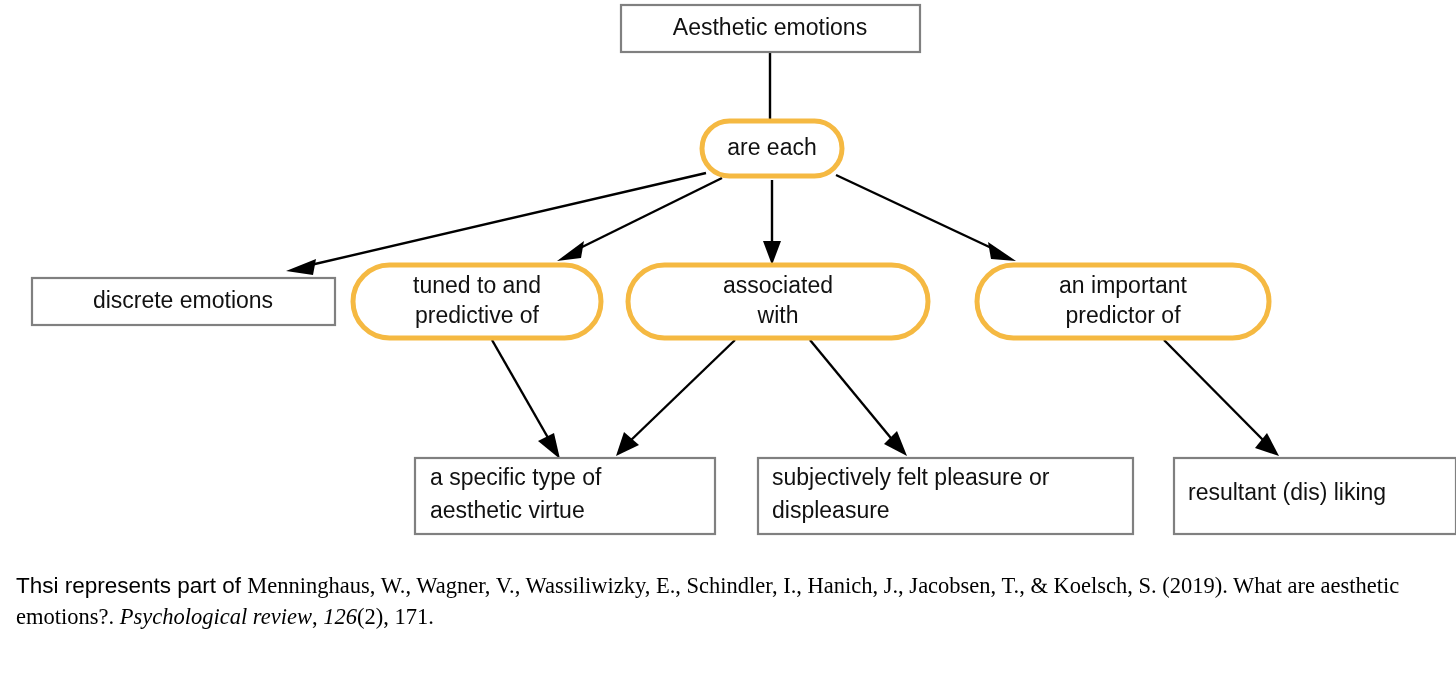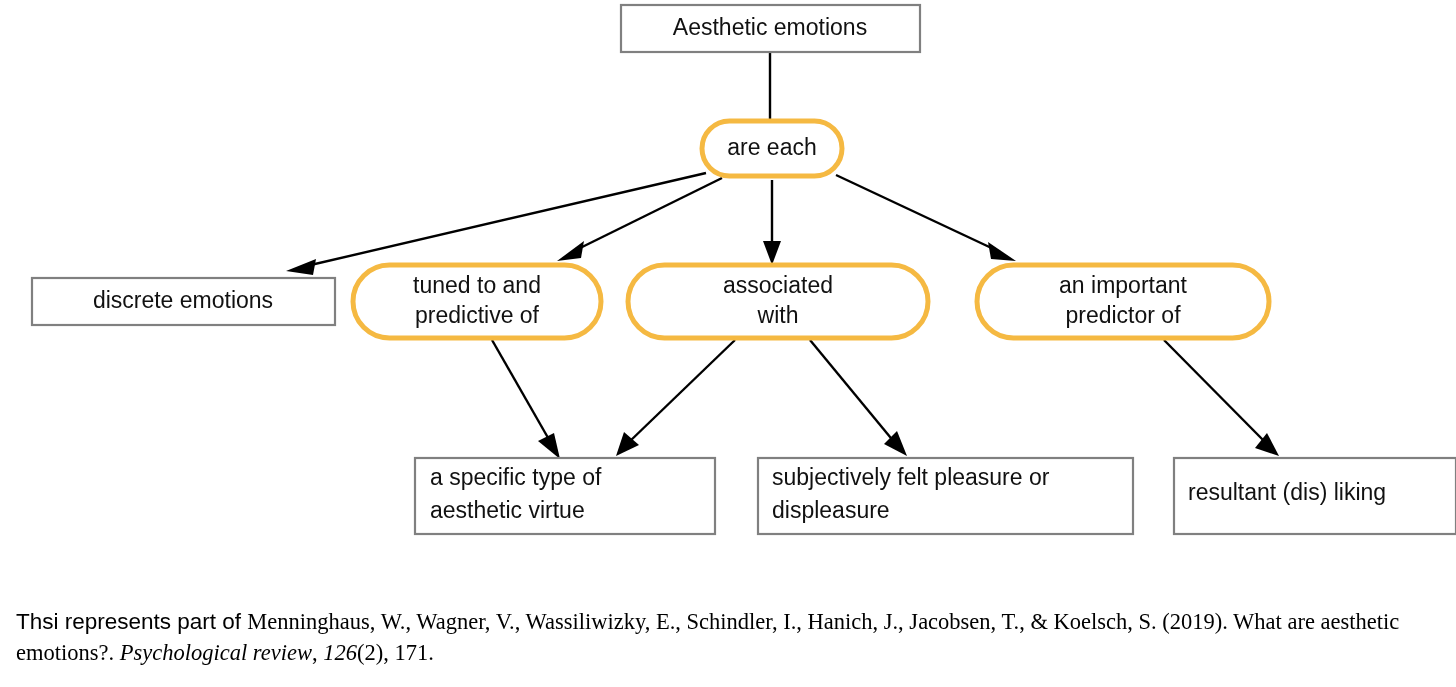--- a/index.html
+++ b/index.html
@@ -51,21 +51,21 @@
     stroke-width: 2.4;
     fill: none;
   }
   .edge-head {
     fill: #000000;
     stroke: none;
   }
   .caption {
     position: absolute;
     left: 16px;
-    top: 606px;
+    top: 570px;
     width: 1400px;
     font-family: "Liberation Serif", serif;
     font-size: 22.5px;
     line-height: 31px;
     color: #000000;
   }
   .caption .sans {
     font-family: "Liberation Sans", sans-serif;
   }
   .caption .ital {

